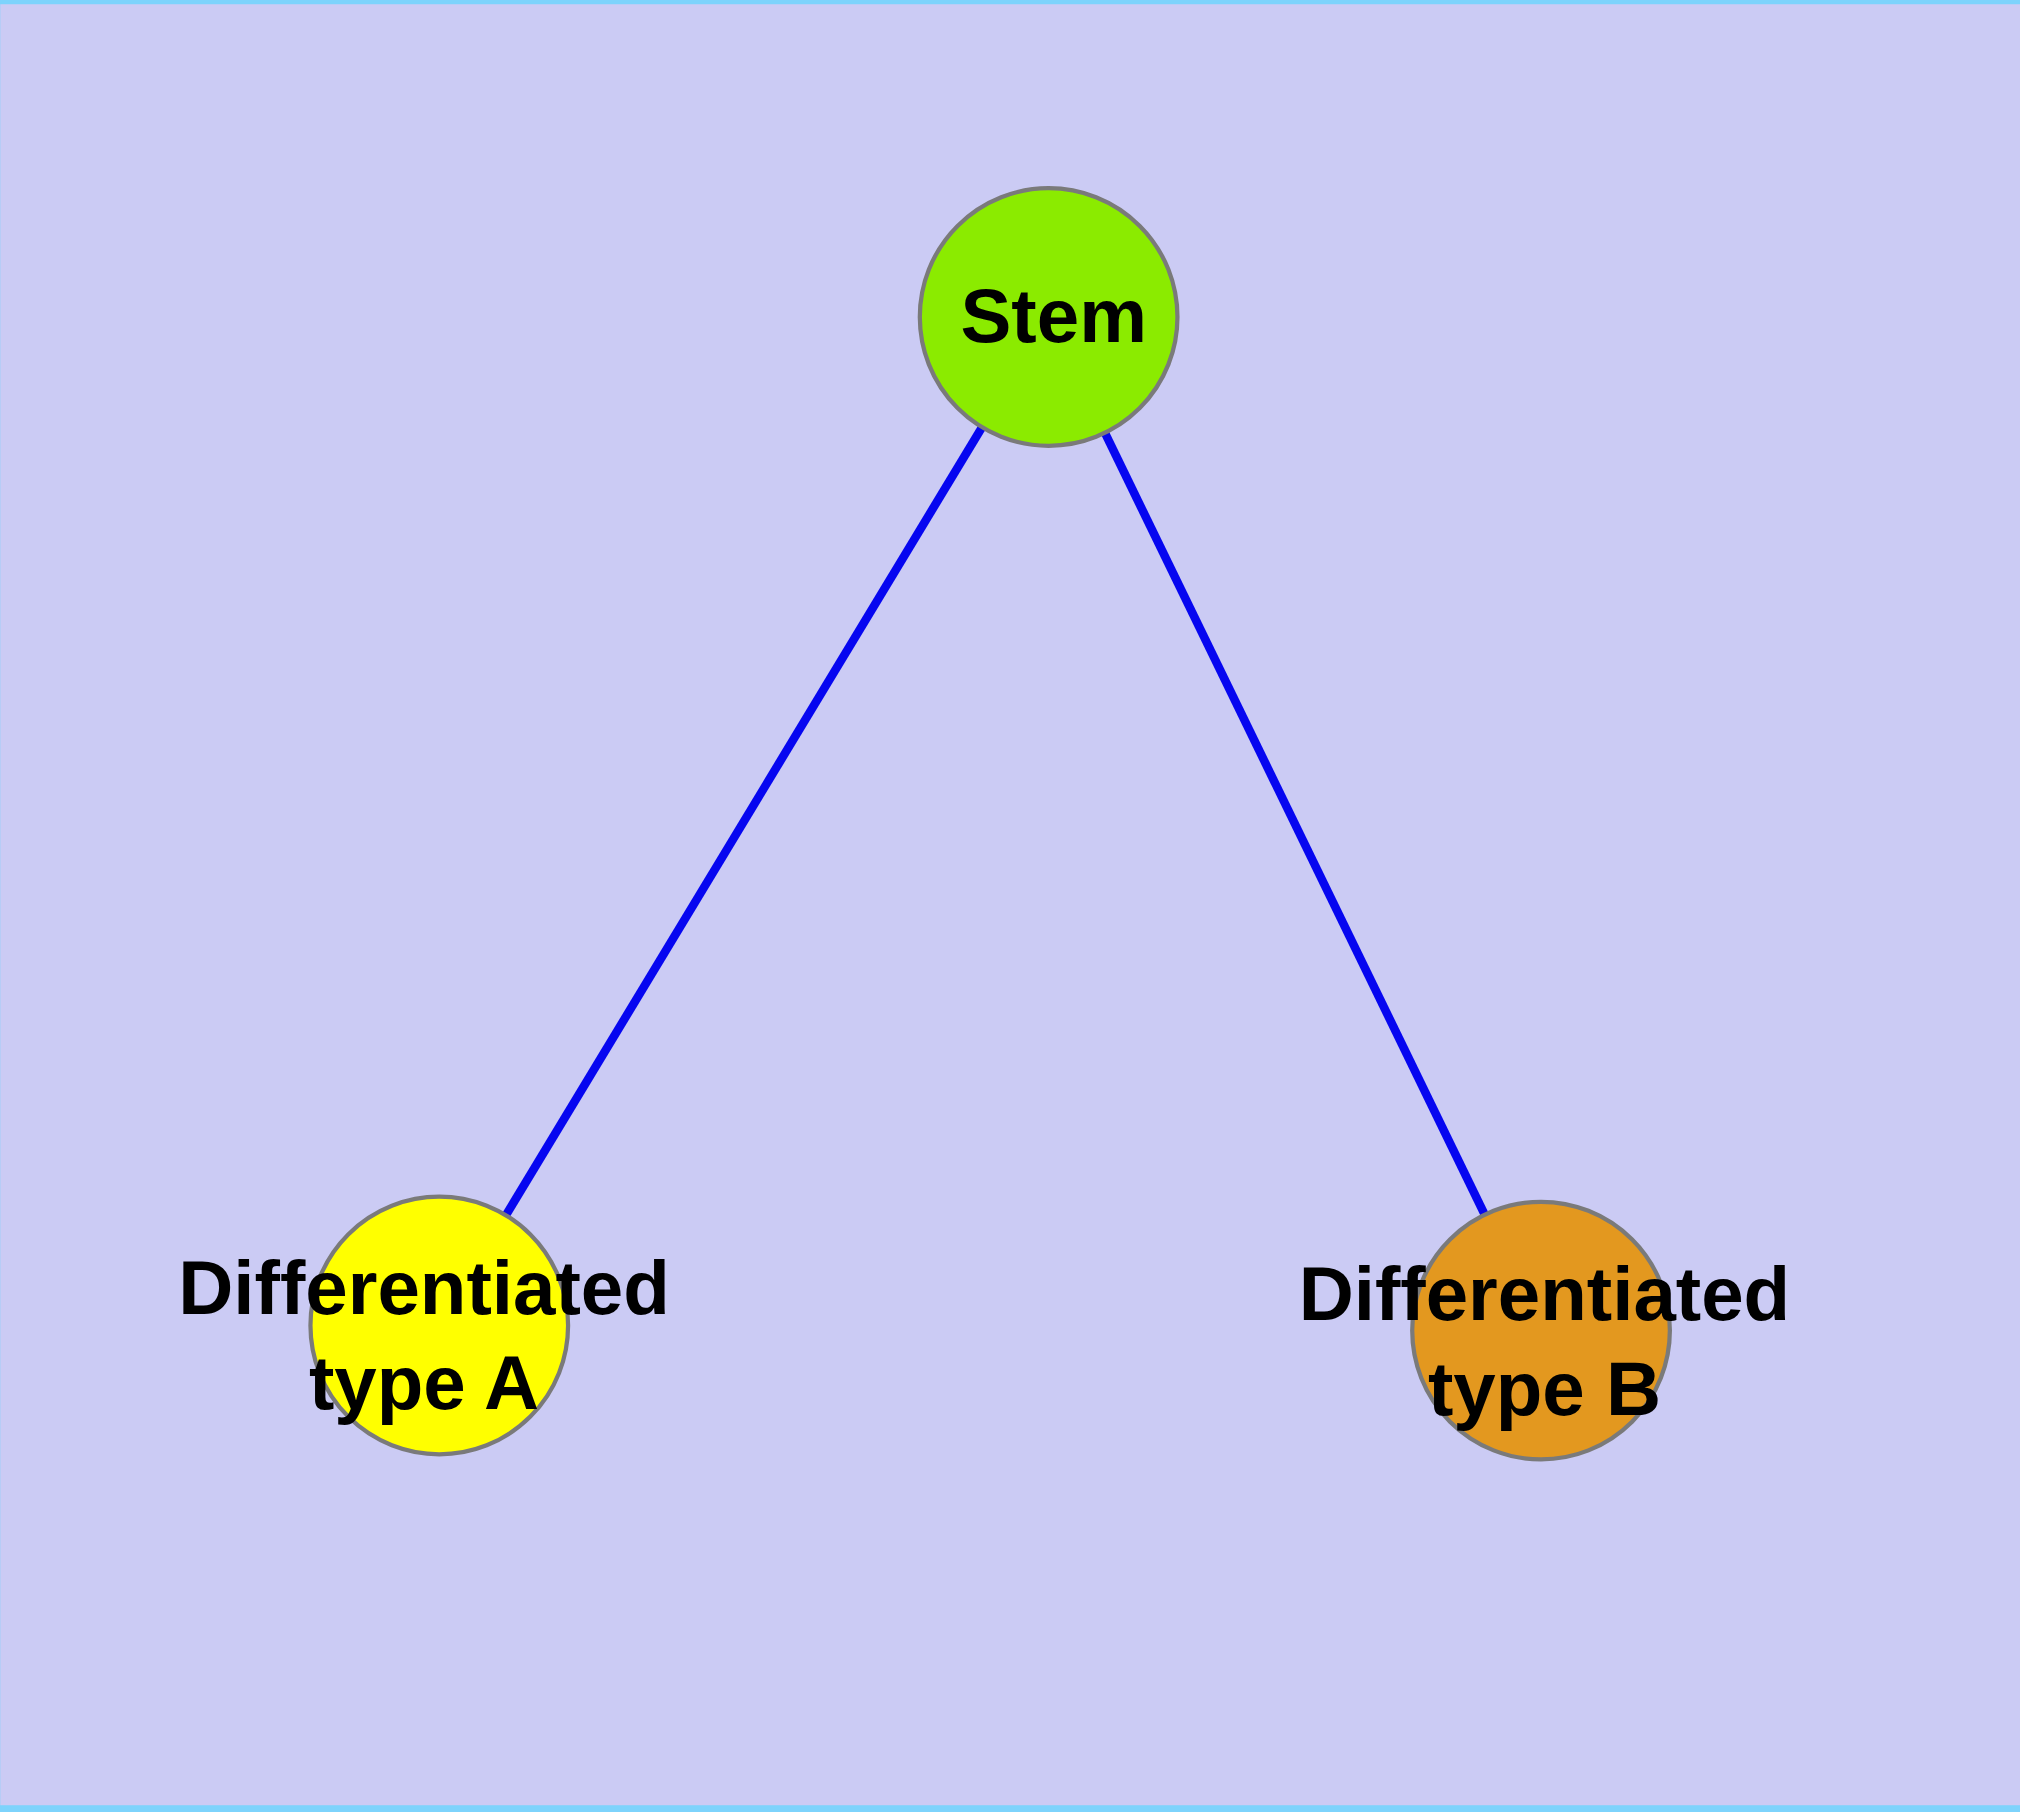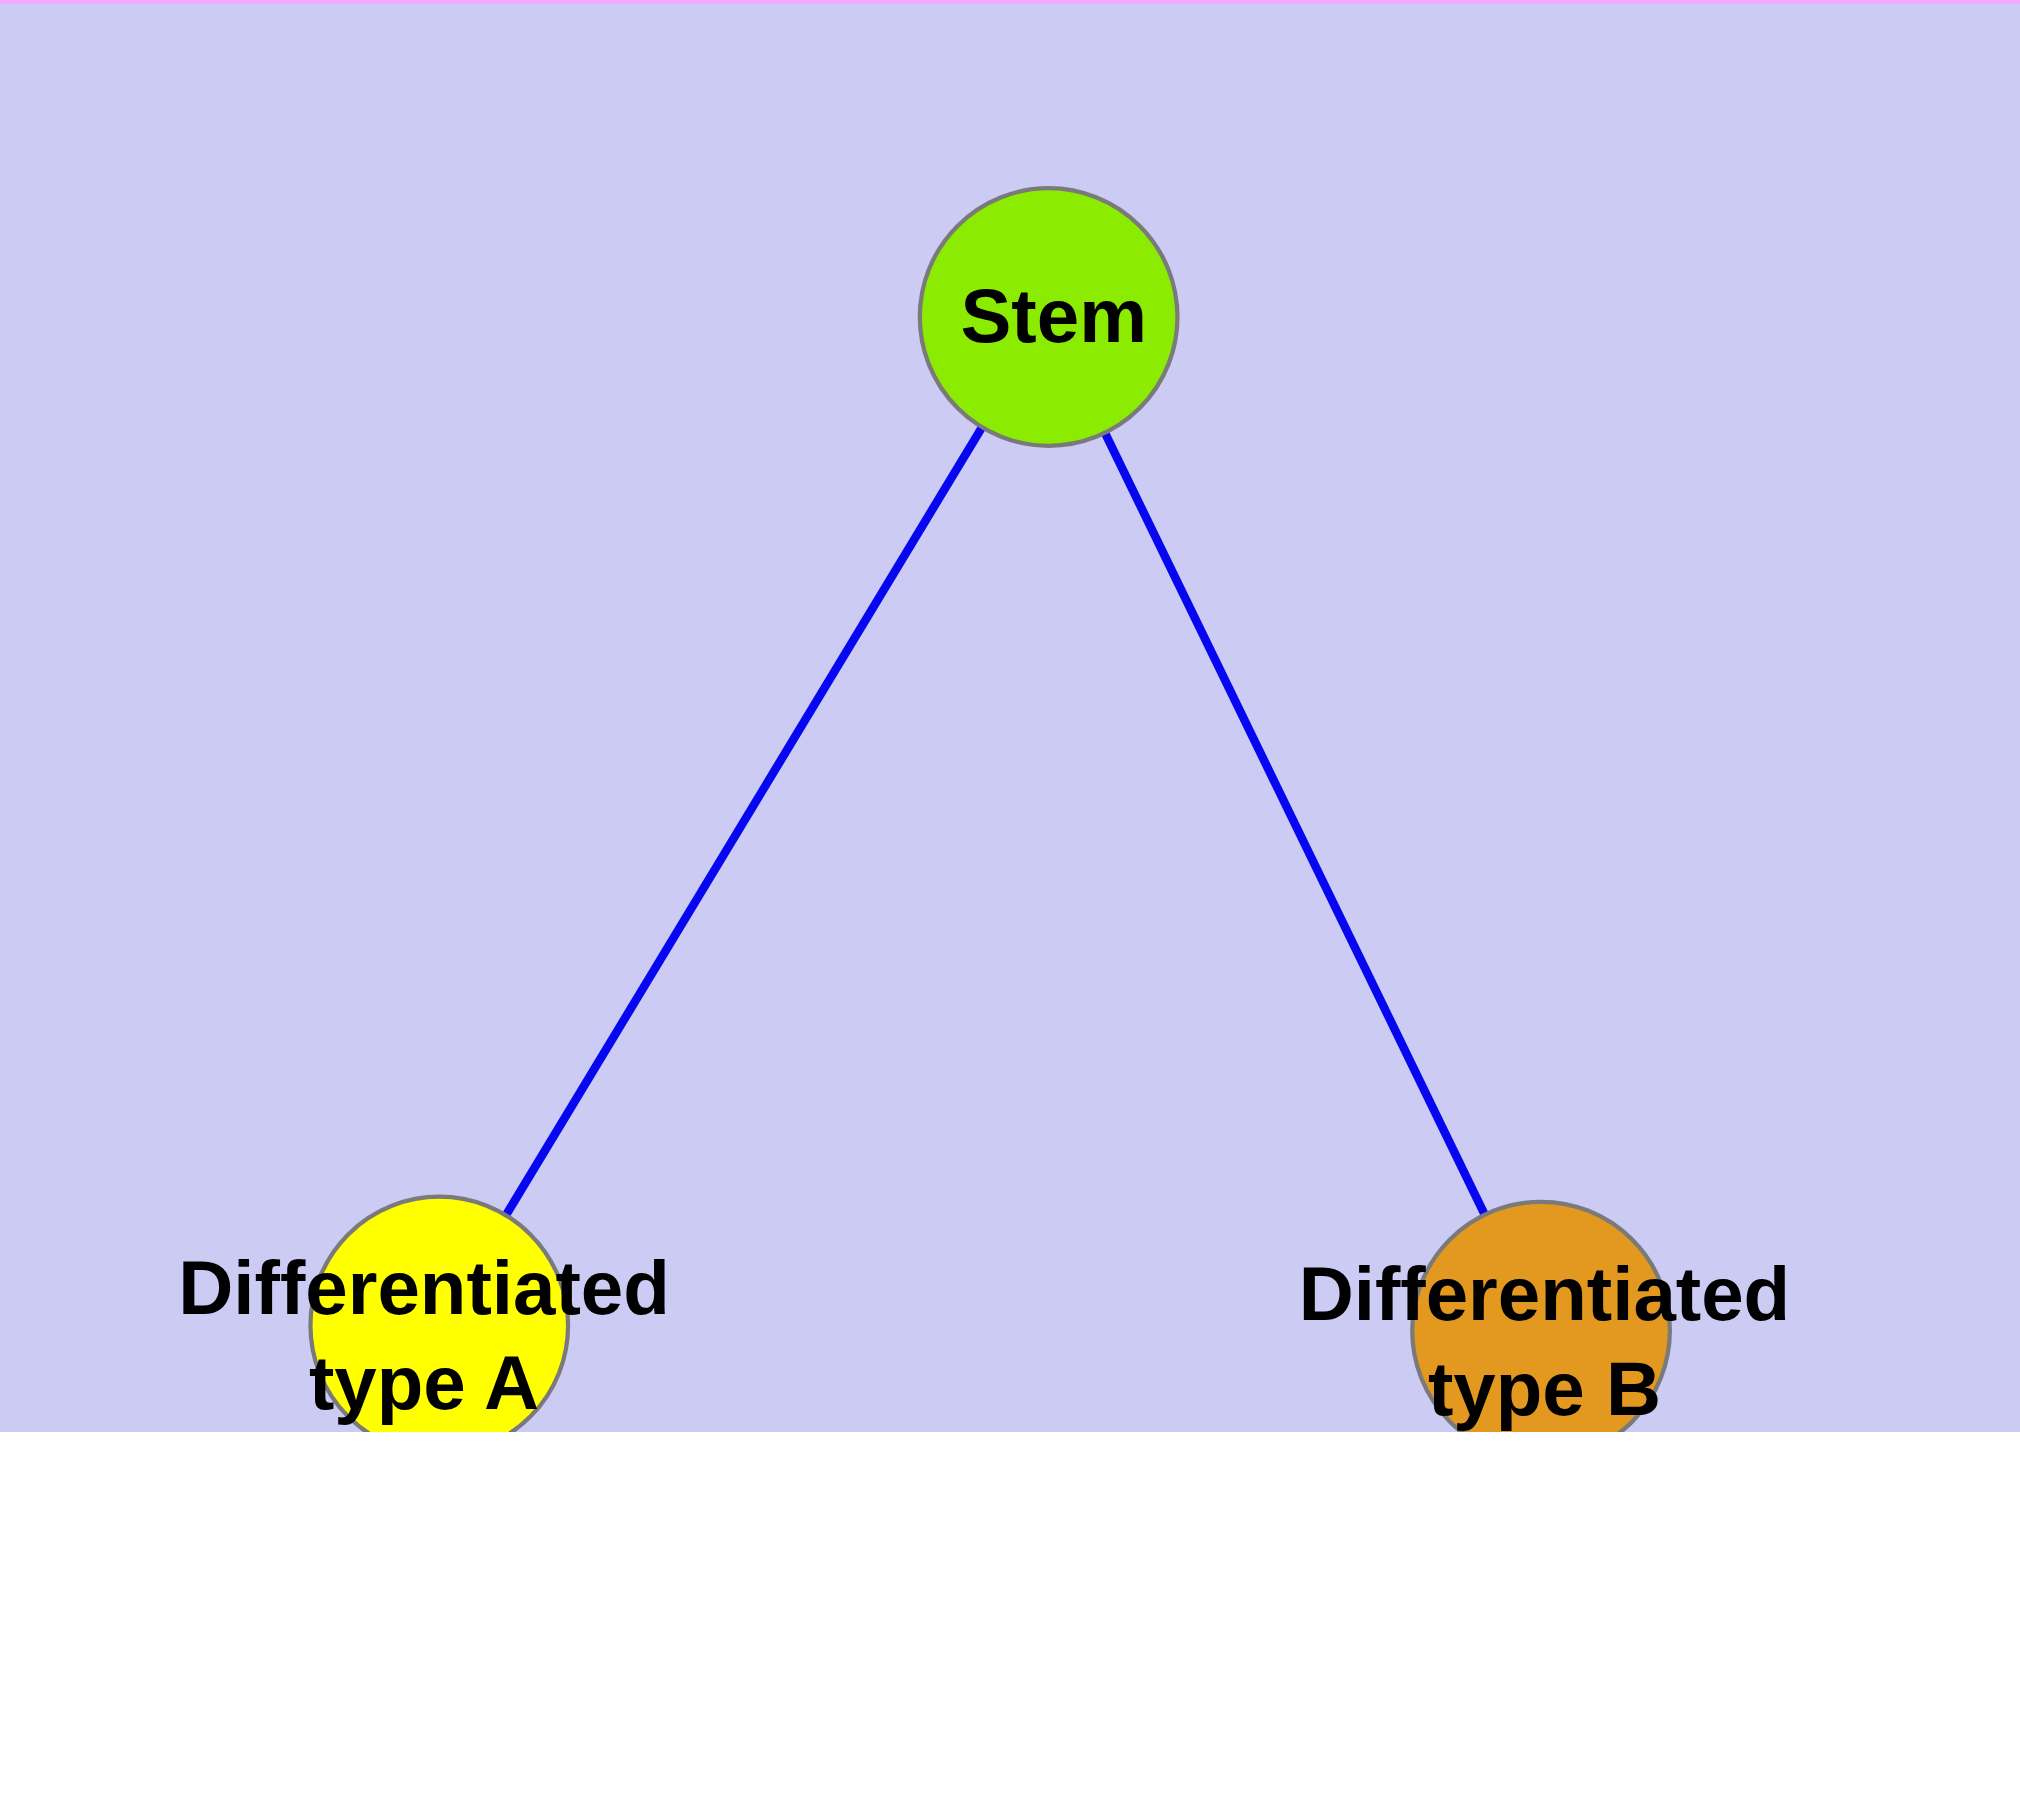--- a/index.html
+++ b/index.html
@@ -3,22 +3,22 @@
 <meta charset="utf-8">
 <style>
   html, body {
     margin: 0;
     padding: 0;
     background: #ffffff;
   }
   .canvas {
     position: relative;
     width: 2021px;
-    height: 1432px;
-    background: #f0abfc;
+    height: 1812px;
+    background: #7dd3fc;
     overflow: hidden;
     font-family: "Liberation Sans", sans-serif;
   }
   svg.diagram-svg {
     position: absolute;
     left: 0;
     top: 0;
     display: block;
   }
   .node-label {

